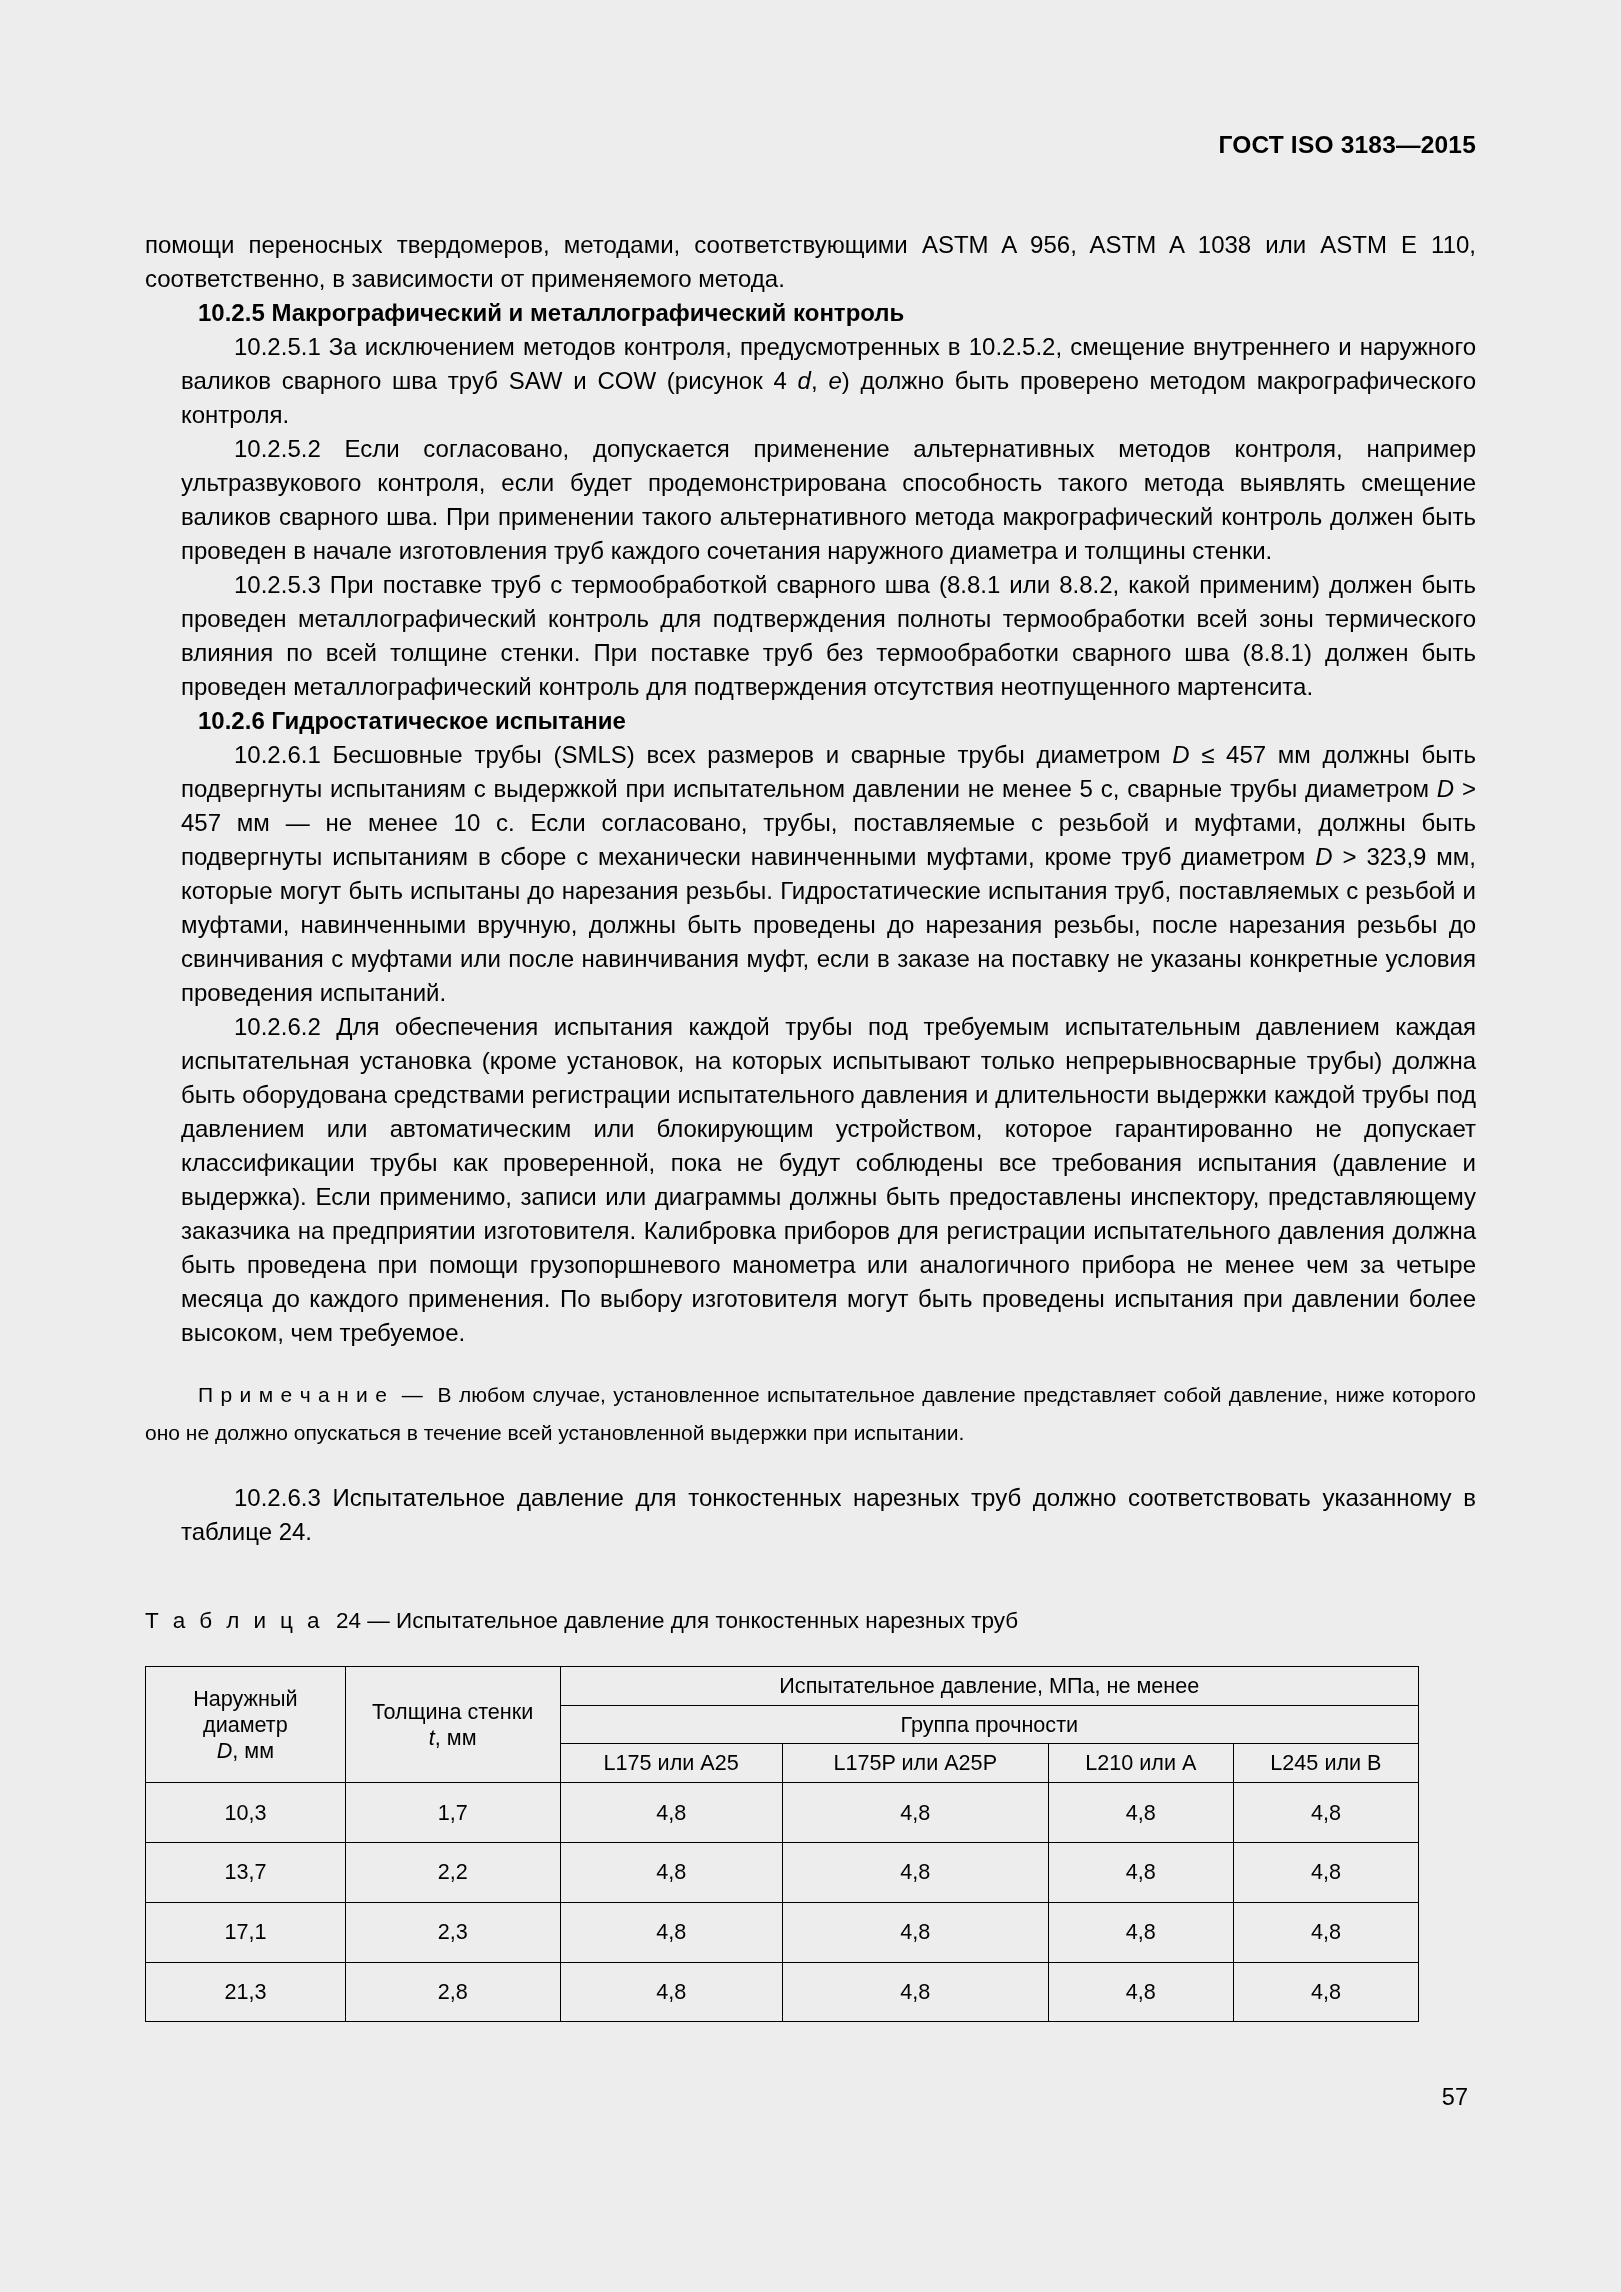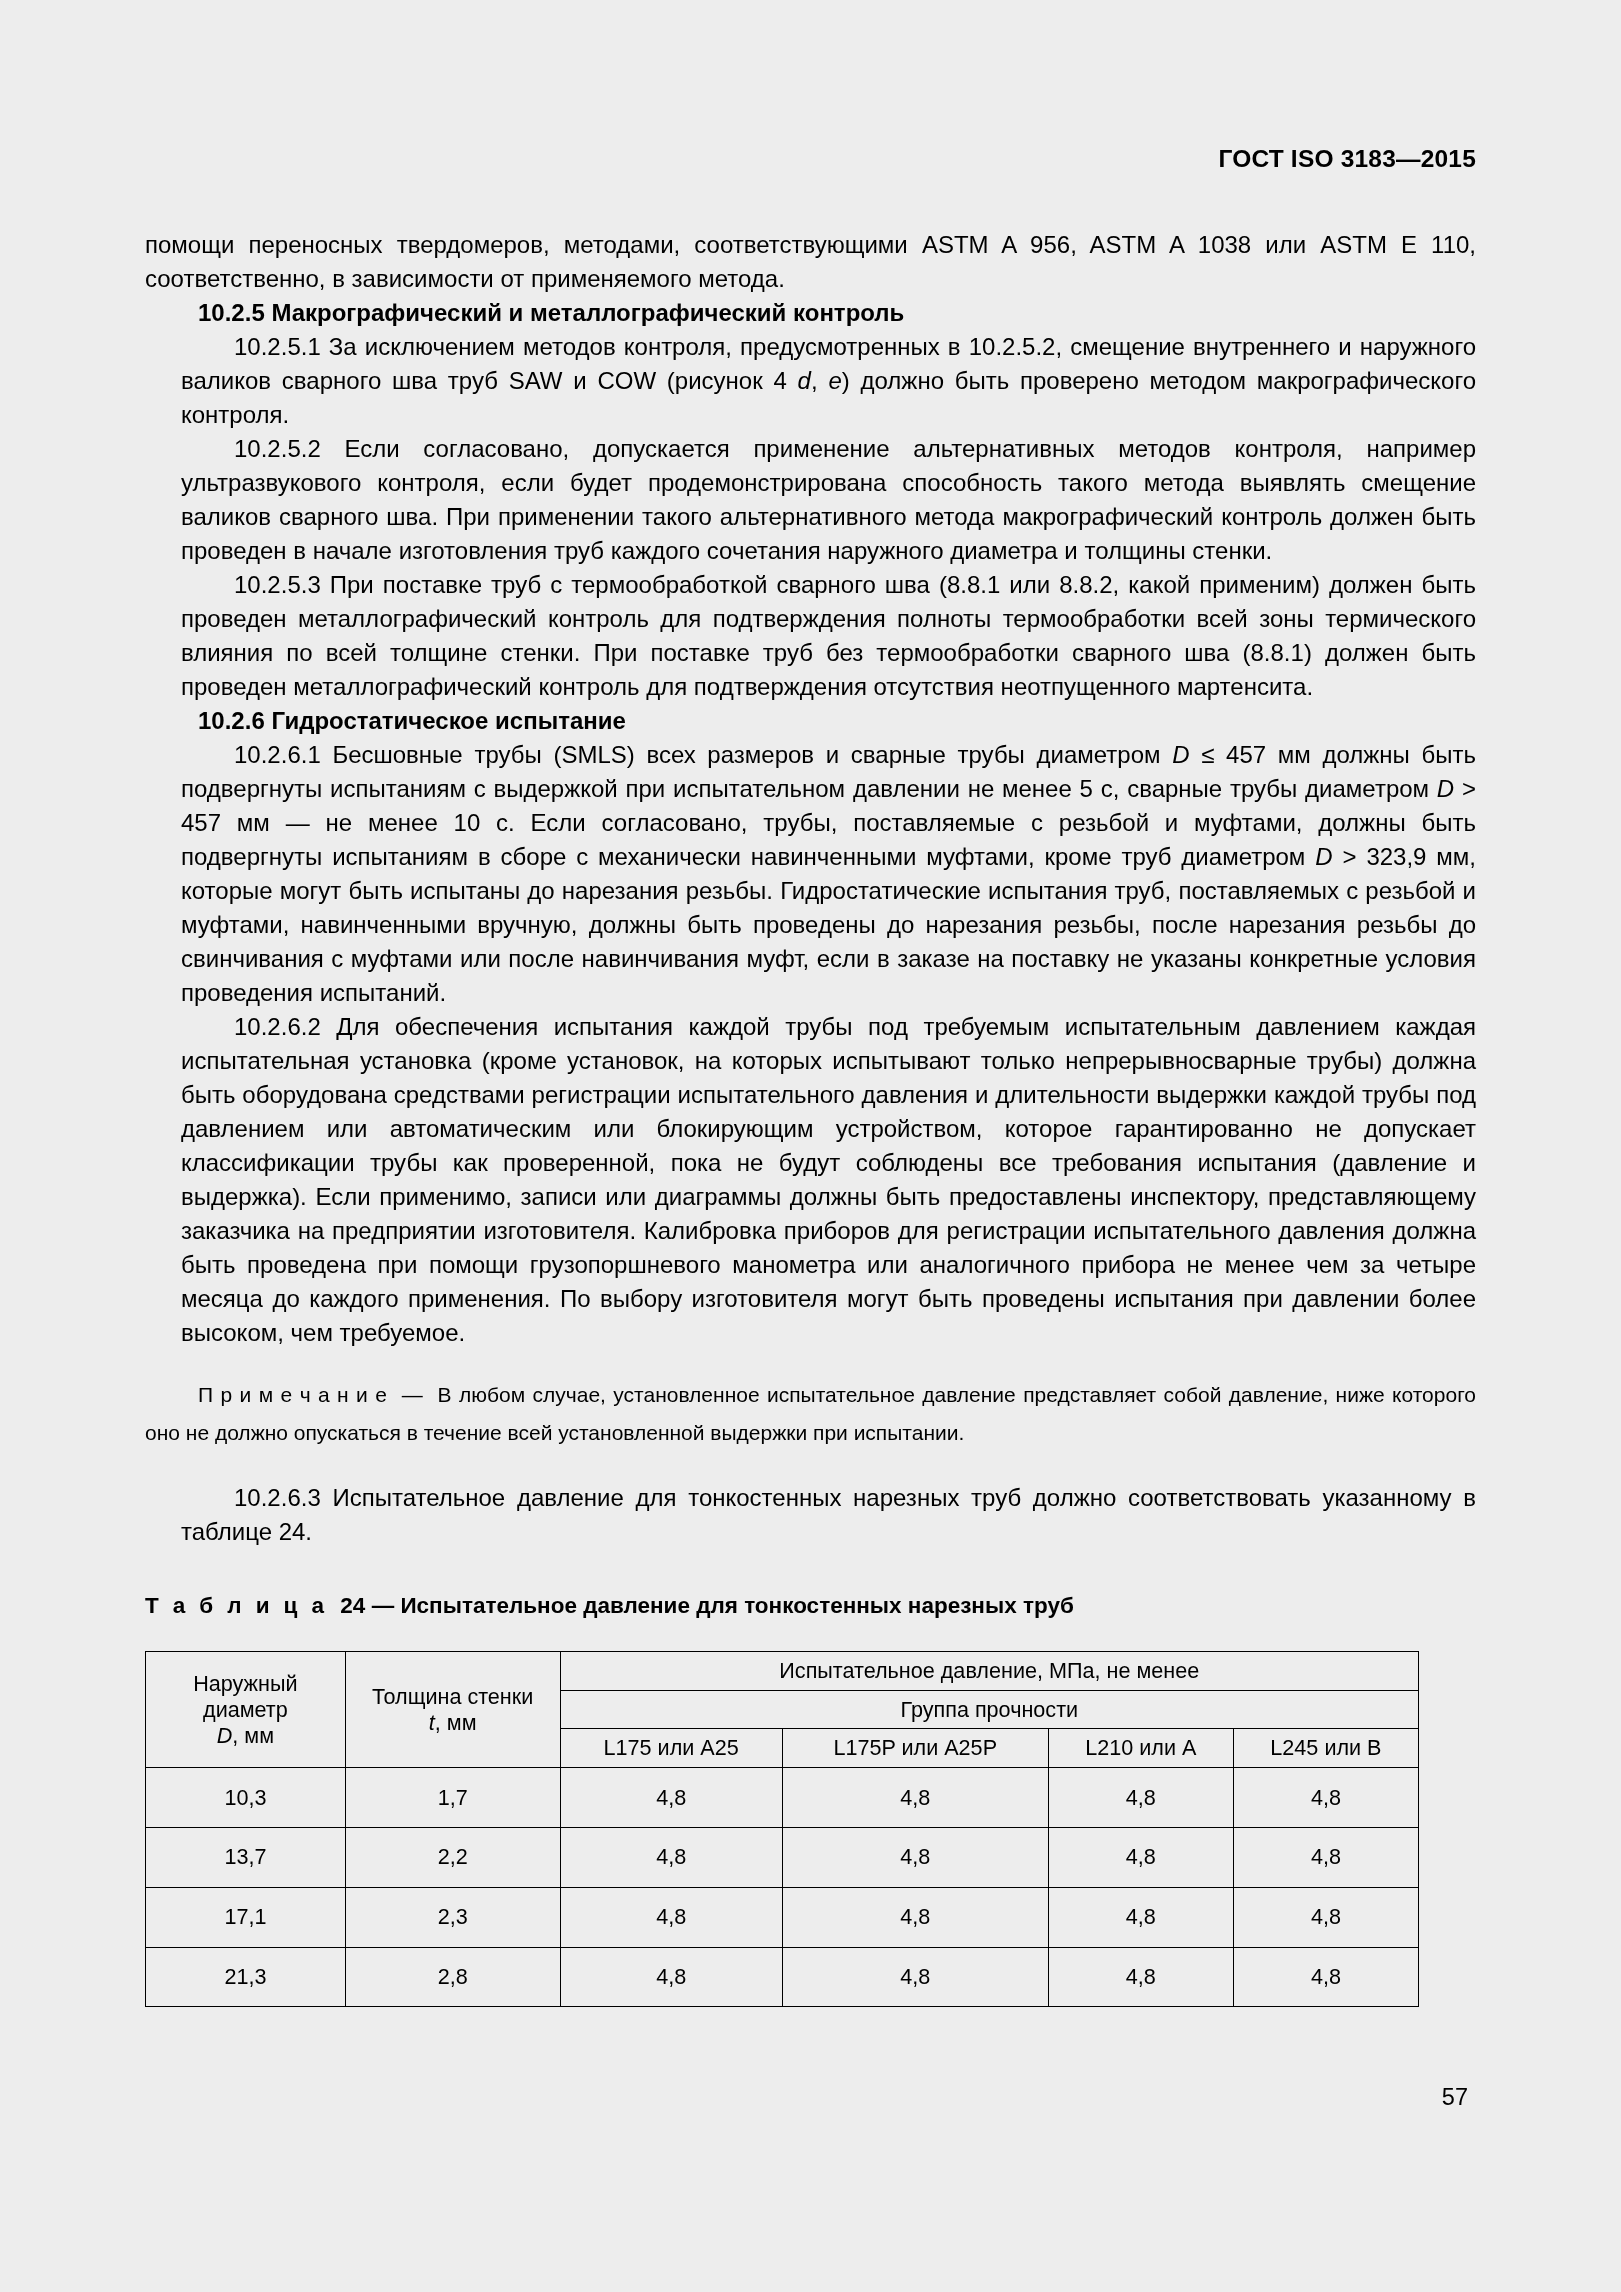--- a/index.html
+++ b/index.html
@@ -15,21 +15,21 @@
   }
   .page {
     position: relative;
     width: 1621px;
     height: 2293px;
     box-sizing: border-box;
     padding: 0;
   }
   .header {
     position: absolute;
-    top: 145px;
+    top: 131px;
     right: 145px;
     font-size: 24.5px;
     font-weight: bold;
     letter-spacing: 0.2px;
   }
   .content {
     position: absolute;
     left: 145px;
     top: 228px;
     width: 1331px;
@@ -52,23 +52,22 @@
   }
   .note {
     font-size: 21px;
     line-height: 38px;
     text-align: justify;
     margin-top: 25.5px;
     text-indent: 53px;
   }
   .tbl-caption {
     font-size: 22.5px;
-    margin-top: 44px;
+    margin-top: 59px;
     margin-bottom: 21.6px;
-    font-weight: bold;
   }
   .tbl-caption .capword {
     letter-spacing: 3.9px;
   }
   table.data {
     border-collapse: collapse;
     width: 1274px;
     margin-left: 0px;
     font-size: 21.6px;
     margin-top: 32px;

